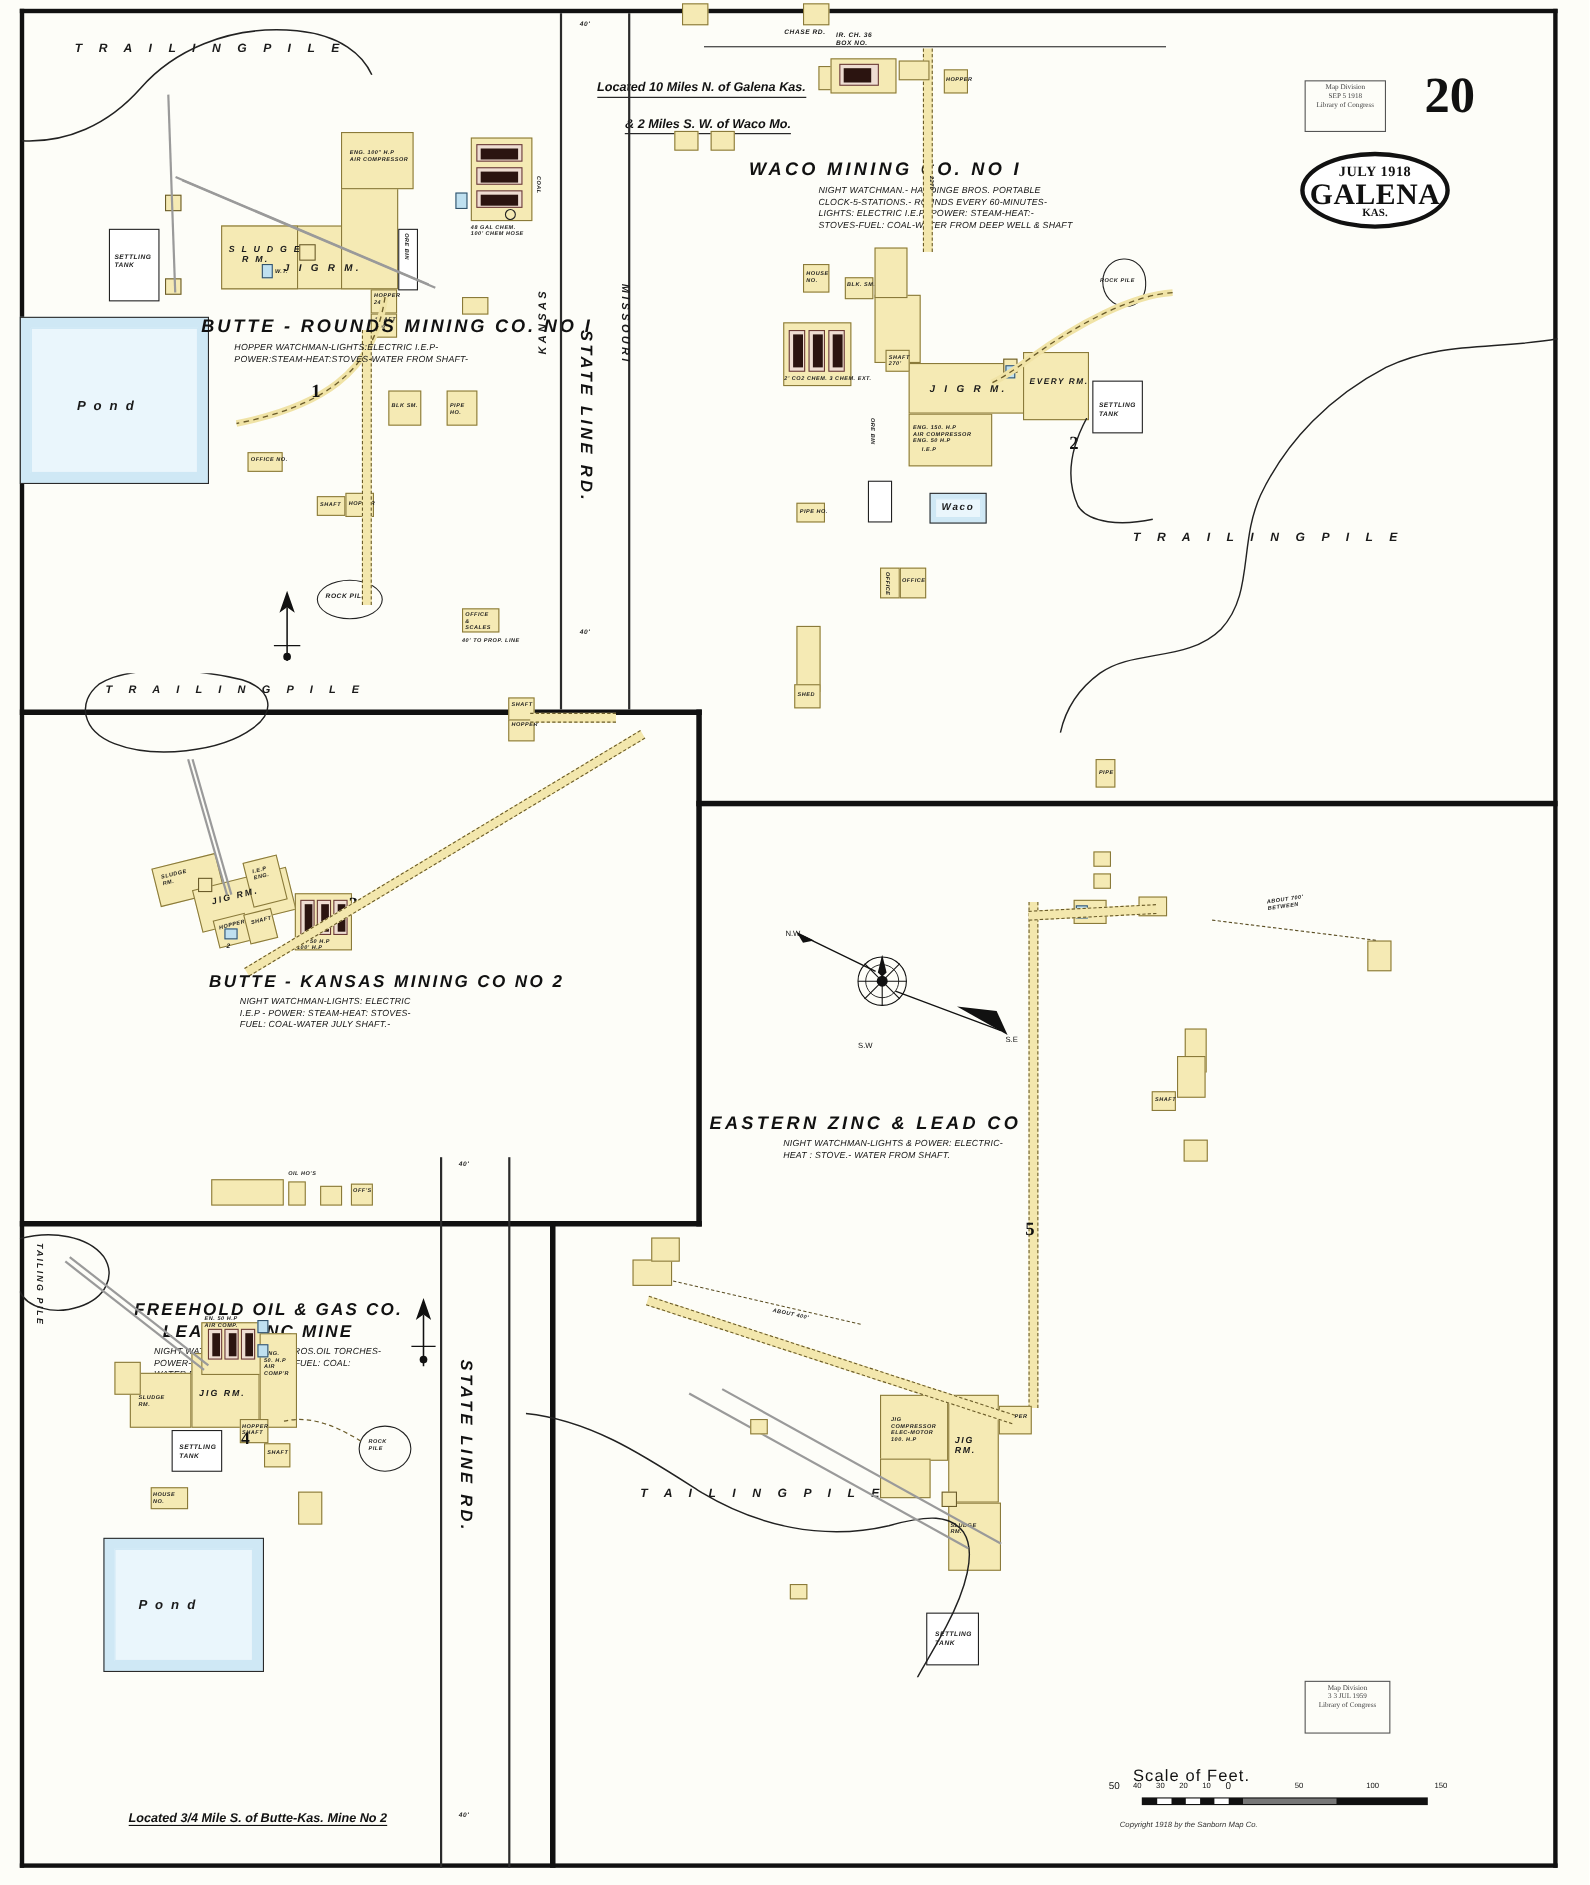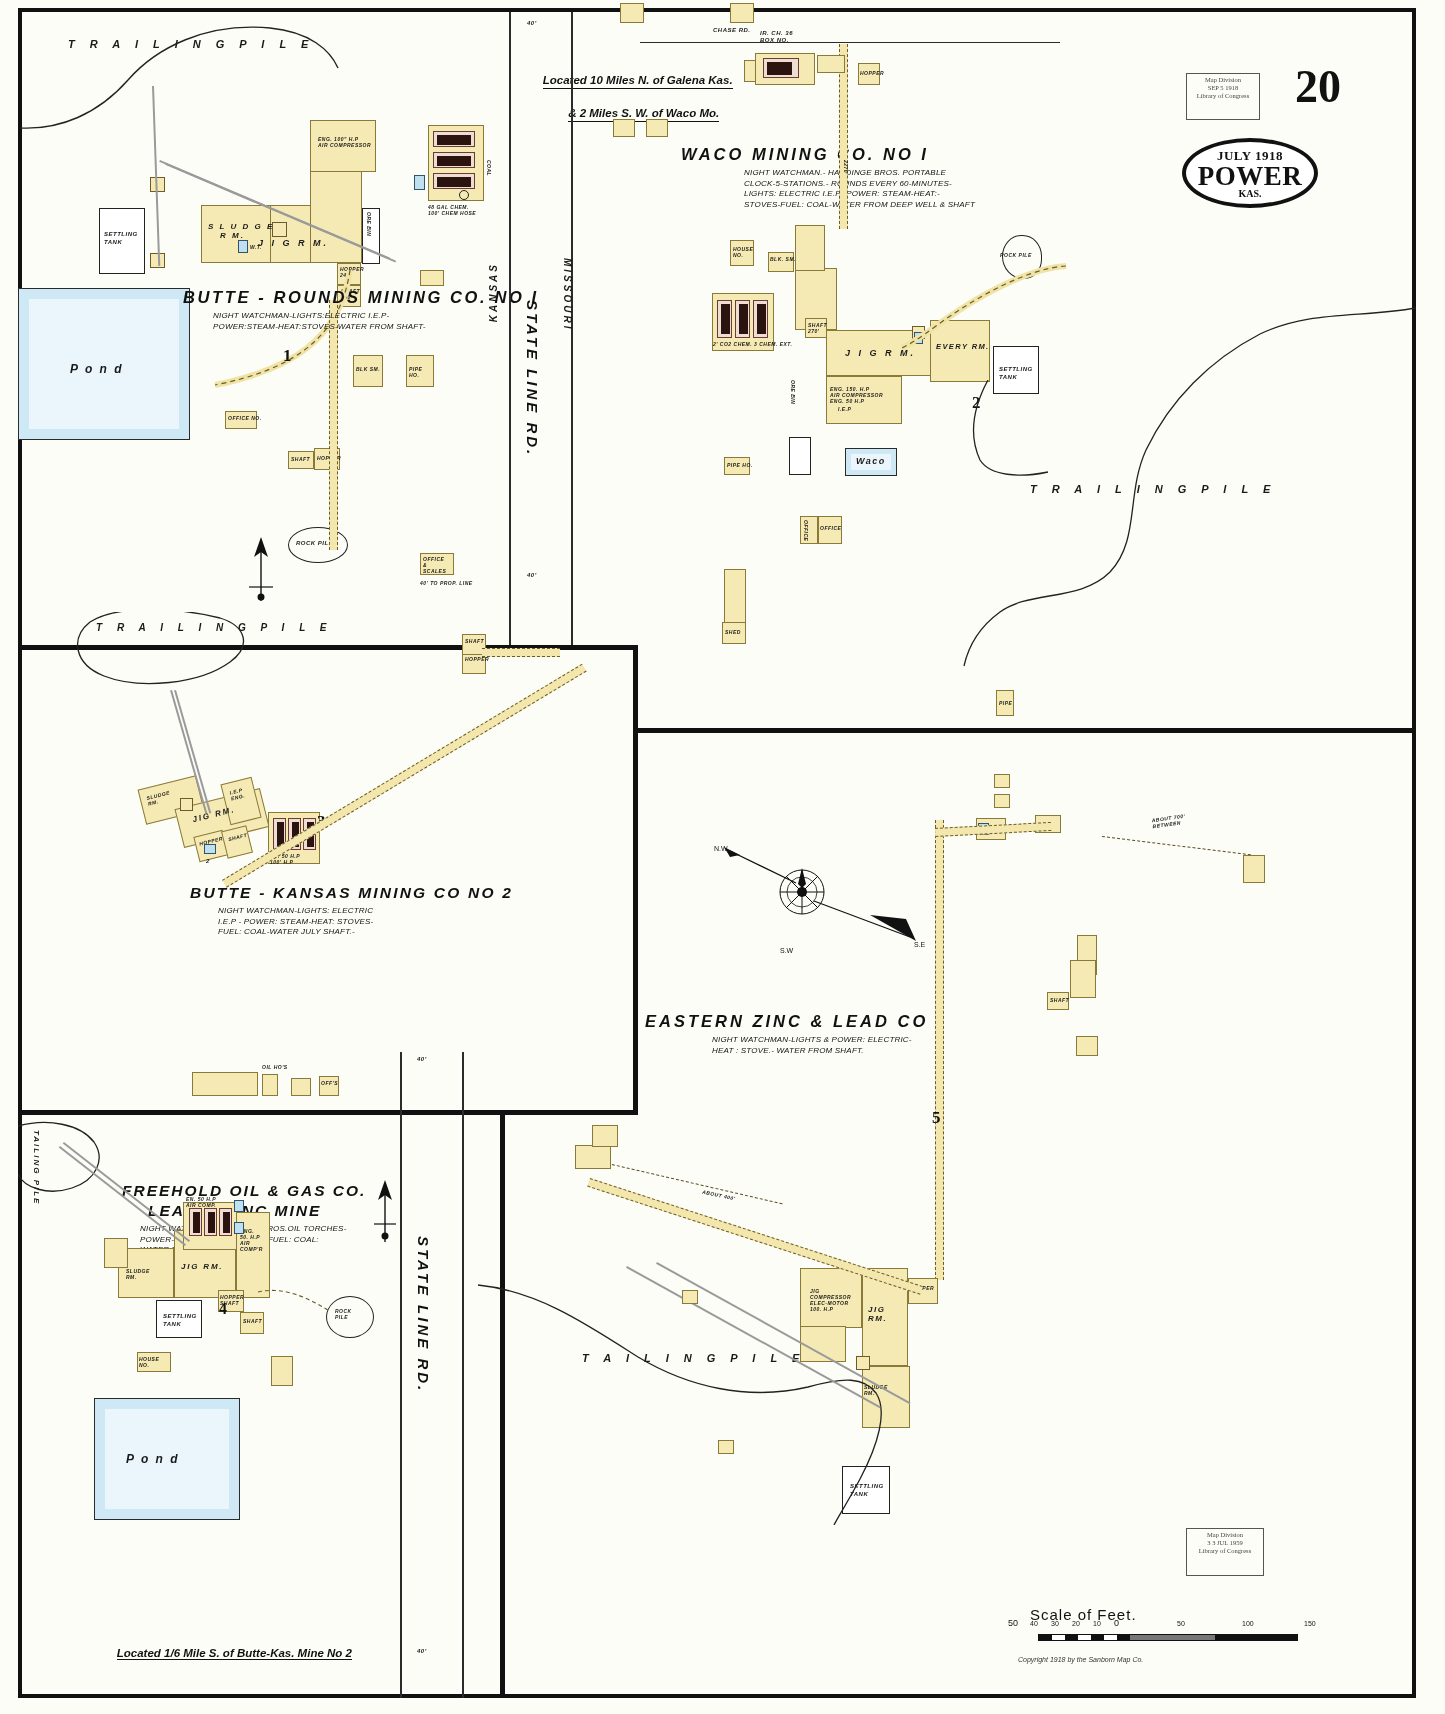--- a/index.html
+++ b/index.html
@@ -83,32 +83,32 @@
     <div>Library of Congress</div>
   </div>
   <div class="stamp" style="left:1186px;top:1528px;width:76px;height:44px;font-size:6.5px;padding-top:2px;">
     <div>Map Division</div>
     <div>3 3 JUL 1959</div>
     <div>Library of Congress</div>
   </div>
 
   <div id="seal" style="left:1182px;top:138px;">
     <div class="jul">JULY 1918</div>
-    <div class="gal">POWER</div>
+    <div class="gal">GALENA</div>
     <div class="kas">KAS.</div>
   </div>
 
   <div class="capt" style="left:530px;top:56px;font-size:11.5px;line-height:16px;text-align:center;">
     <div style="border-bottom:1px solid #111;display:inline-block;">Located 10 Miles N. of Galena Kas.</div><br>
     <div style="border-bottom:1px solid #111;display:inline-block;margin-left:12px;">&amp; 2 Miles S. W. of Waco Mo.</div>
   </div>
 
 
   <div class="capt" style="left:104px;top:1635px;font-size:11.5px;">
-    <div style="border-bottom:1px solid #111;display:inline-block;">Located 1/6 Mile S. of Butte-Kas. Mine No 2</div>
+    <div style="border-bottom:1px solid #111;display:inline-block;">Located 3/4 Mile S. of Butte-Kas. Mine No 2</div>
   </div>
 
   <div class="tailing" style="left:68px;top:38px;">T R A I L I N G   P I L E</div>
 
   <svg class="abs" style="left:20px;top:10px;width:320px;height:140px;">
     <path d="M 0 118 C 40 120 78 104 108 70 C 136 38 186 12 250 18 C 290 22 310 40 318 58" fill="none" stroke="#222" stroke-width="1.4"></path>
   </svg>
 
   <div class="pond" style="left:18px;top:288px;width:172px;height:152px;">
     <div class="inner"></div>
@@ -177,21 +177,21 @@
     <path d="M 170 20 C 160 90 110 120 35 135" fill="none" stroke="#f0e3a6" stroke-width="6"></path>
     <path d="M 170 20 C 160 90 110 120 35 135" fill="none" stroke="#6b5c2a" stroke-width="1.2" stroke-dasharray="5,4"></path>
   </svg>
   <div class="tram" style="left:338px;top:300px;width:250px;height:9px;transform:rotate(90deg);"></div>
 
   <div class="rail" style="left:154px;top:86px;width:180px;transform:rotate(88deg);"></div>
   <div class="rail" style="left:160px;top:160px;width:250px;transform:rotate(23deg);"></div>
   <div class="rail" style="left:166px;top:163px;width:250px;transform:rotate(23deg);"></div>
 
   <div class="title" style="left:183px;top:288px;font-size:16.5px;letter-spacing:2.6px;">BUTTE - ROUNDS  MINING  CO. NO I</div>
-  <div class="sub" style="left:213px;top:311px;">NIGHT WATCHMAN-LIGHTS:ELECTRIC I.E.P-
+  <div class="sub" style="left:213px;top:311px;">HOPPER WATCHMAN-LIGHTS:ELECTRIC I.E.P-
 POWER:STEAM-HEAT:STOVES-WATER FROM SHAFT-</div>
   <div class="blocknum" style="left:283px;top:346px;font-size:17px;">1</div>
 
   <div class="northarrow" style="left:248px;top:535px;">
     <svg width="30" height="68">
       <path d="M 13 2 L 20 22 L 13 17 L 6 22 Z" fill="#111"></path>
       <line x1="13" y1="17" x2="13" y2="66" stroke="#111" stroke-width="1.4"></line>
       <line x1="1" y1="52" x2="25" y2="52" stroke="#111" stroke-width="1.2"></line>
       <circle cx="13" cy="62" r="3.5" fill="#111"></circle>
     </svg>

